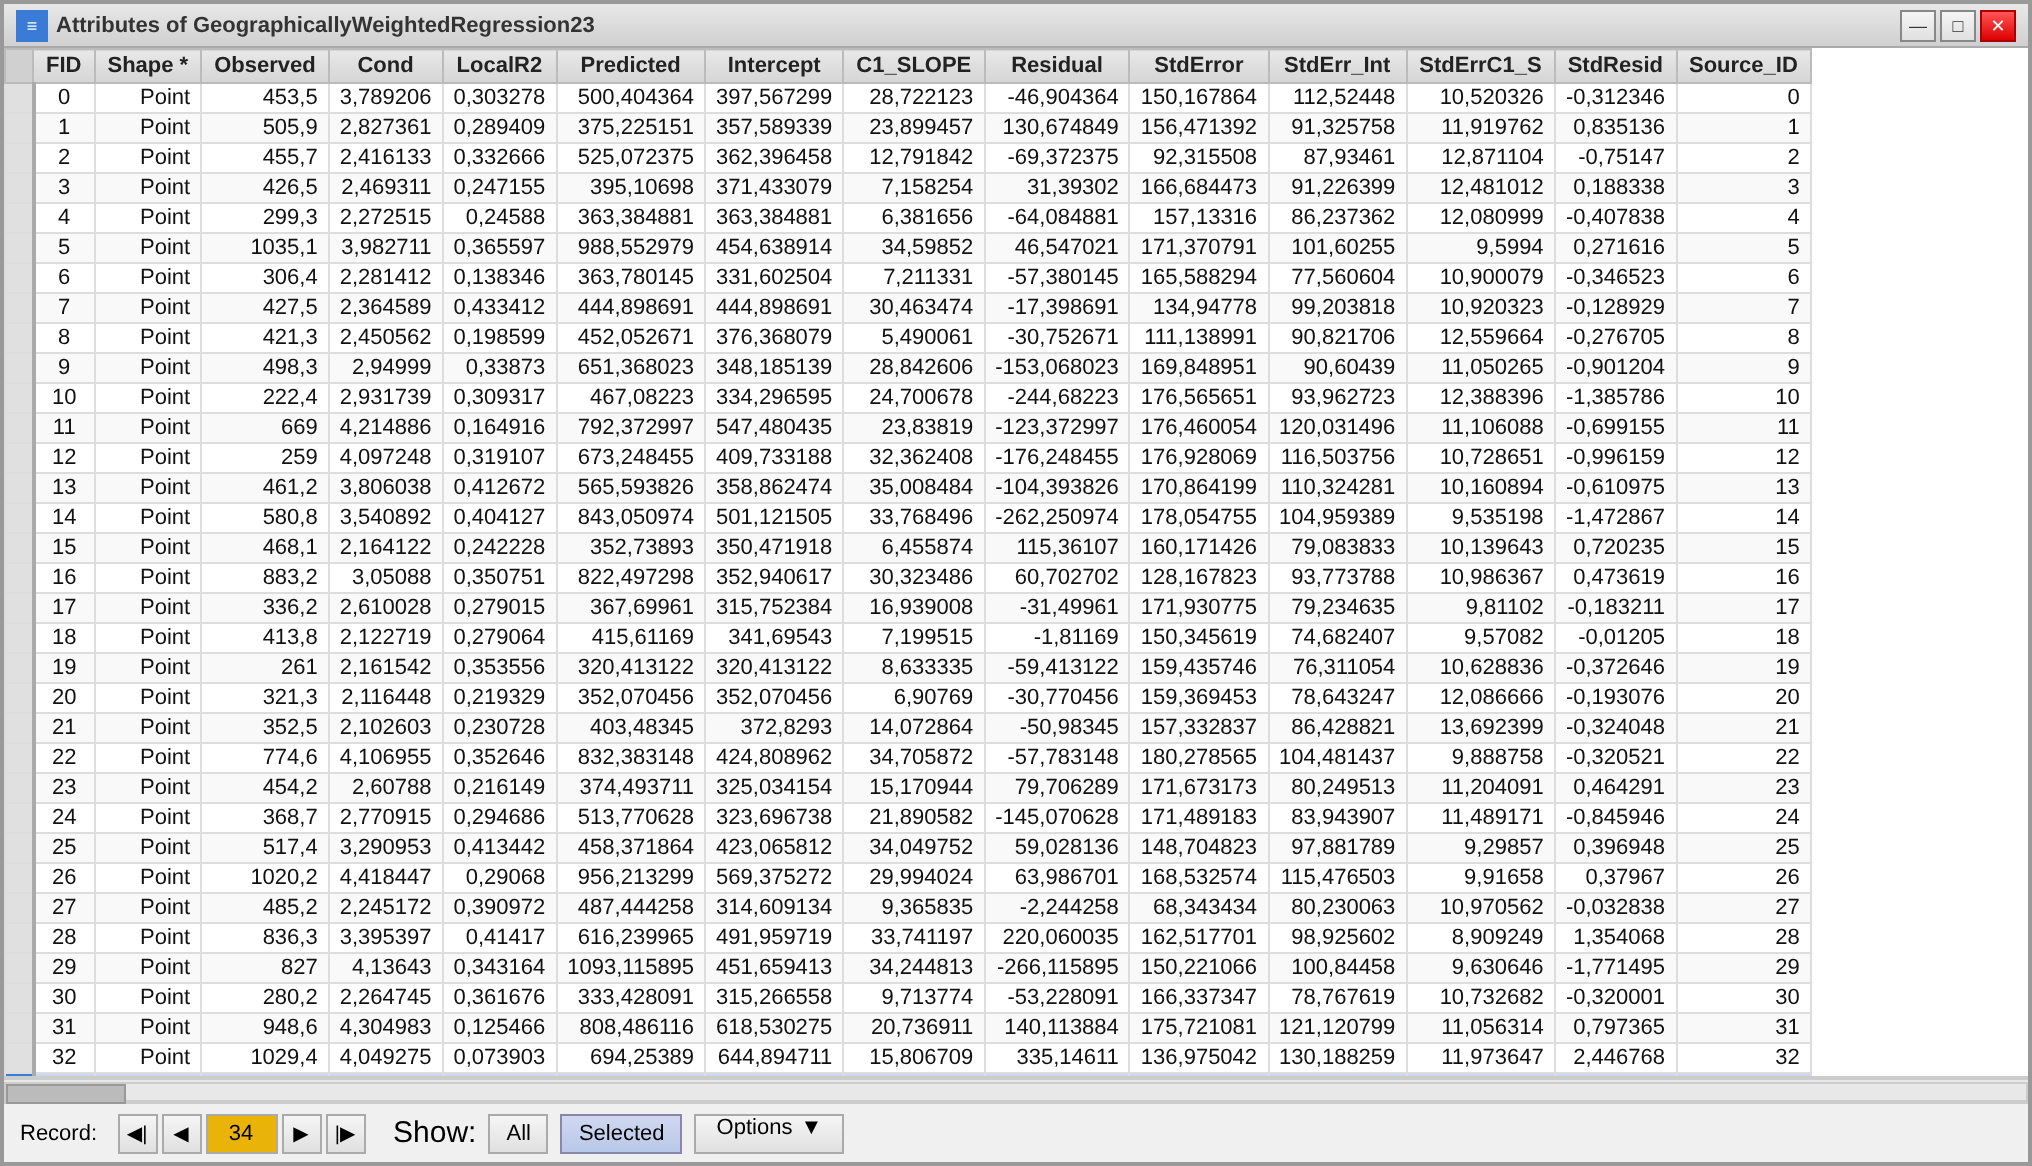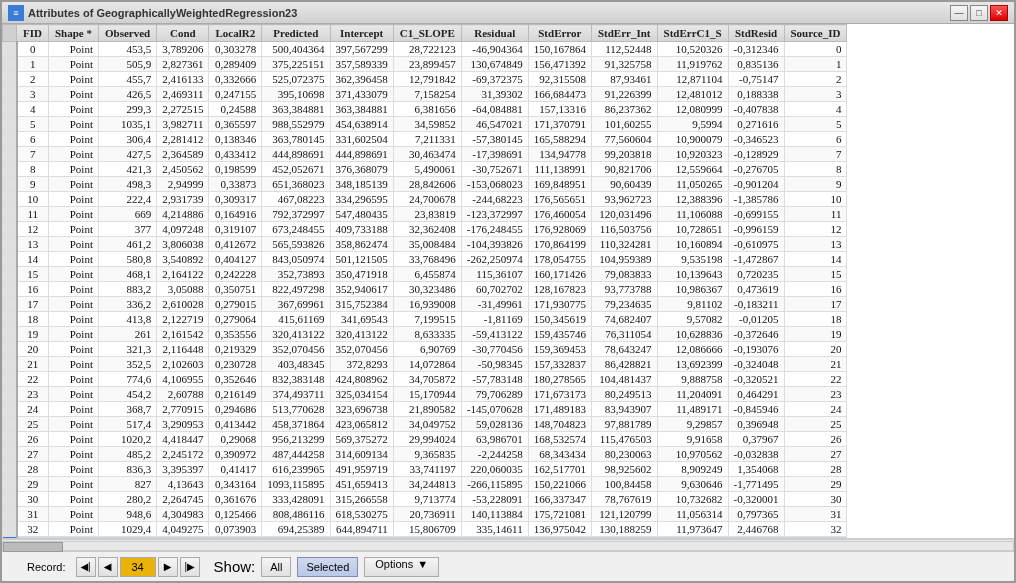--- a/index.html
+++ b/index.html
@@ -77,21 +77,20 @@
     .table-container {
       flex: 1;
       overflow: auto;
       border-bottom: 1px solid #ccc;
     }
 
     table {
       border-collapse: collapse;
       font-size: 11px;
       white-space: nowrap;
-      font-family: Liberation Serif, serif;
     }
 
     thead th {
       background: linear-gradient(to bottom, #e8e8e8, #d5d5d5);
       border: 1px solid #bbb;
       padding: 2px 6px;
       font-weight: bold;
       color: #222;
       text-align: center;
       position: sticky;
@@ -155,21 +154,20 @@
 
     .record-nav {
       display: flex;
       align-items: center;
       gap: 2px;
     }
 
     .record-label {
       font-size: 11px;
       margin-right: 4px;
-      margin-left: 17px;
     }
 
     .nav-btn {
       width: 20px;
       height: 20px;
       border: 1px solid #aaa;
       background: linear-gradient(to bottom, #f5f5f5, #e0e0e0);
       cursor: pointer;
       display: flex;
       align-items: center;
@@ -472,21 +470,21 @@
             <td>176,460054</td>
             <td>120,031496</td>
             <td>11,106088</td>
             <td>-0,699155</td>
             <td>11</td>
           </tr>
           <tr>
             <td class="row-indicator"></td>
             <td>12</td>
             <td>Point</td>
-            <td>377</td>
+            <td>259</td>
             <td>4,097248</td>
             <td>0,319107</td>
             <td>673,248455</td>
             <td>409,733188</td>
             <td>32,362408</td>
             <td>-176,248455</td>
             <td>176,928069</td>
             <td>116,503756</td>
             <td>10,728651</td>
             <td>-0,996159</td>

